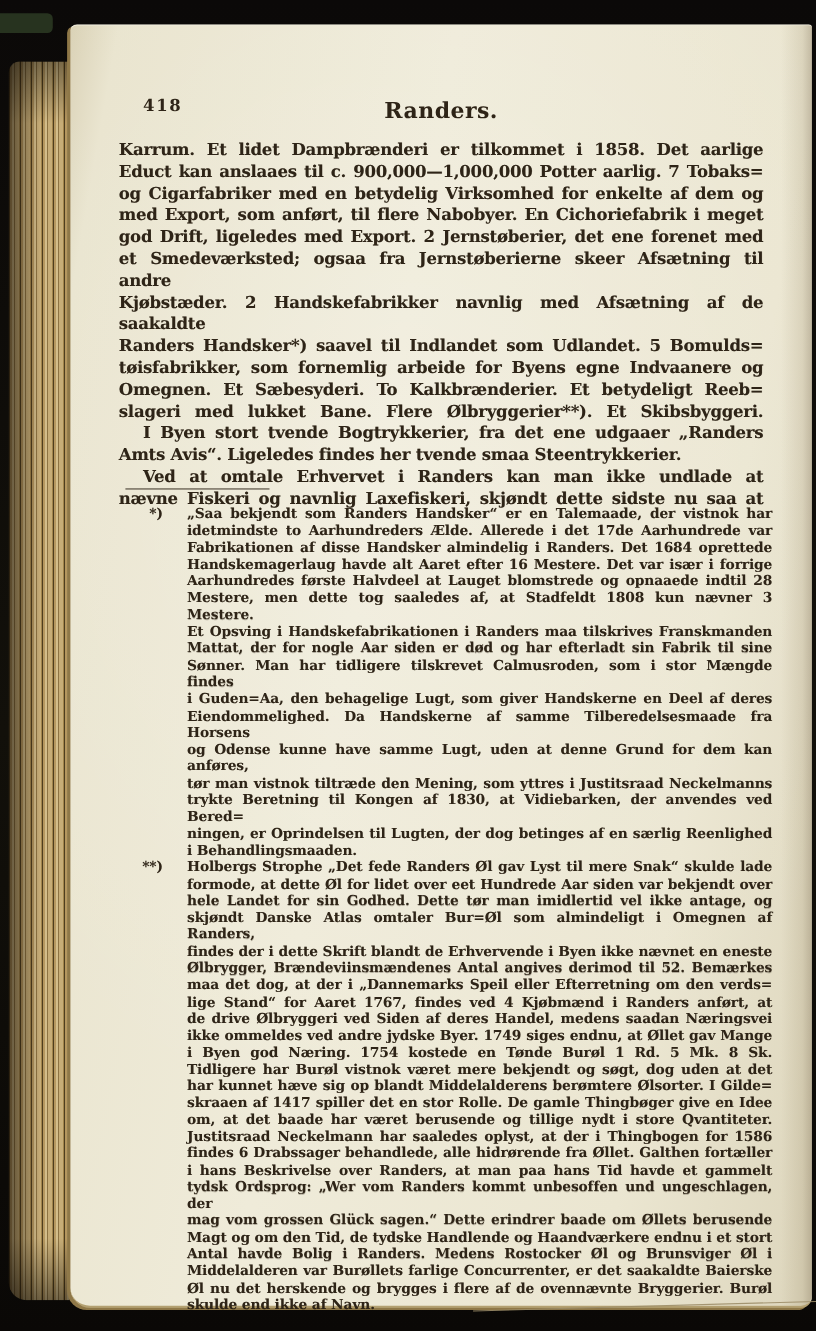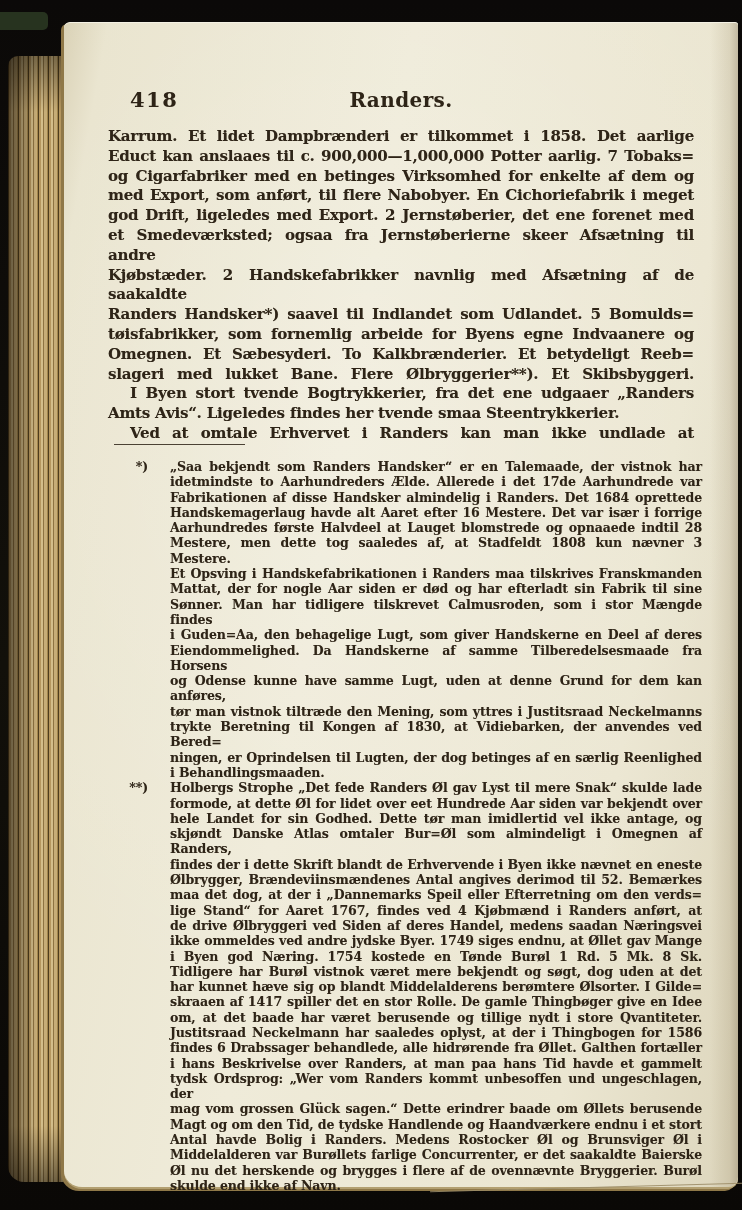--- a/index.html
+++ b/index.html
@@ -53,21 +53,21 @@
   
   .underpage-line{
     position:absolute;left:430px;bottom:22px;width:312px;height:1px;
     background:#9c8d68;transform:rotate(-1.6deg);opacity:.9;
   }
   .pagehead{
     position:absolute;top:64px;left:44px;width:586px;height:24px;color:var(--ink);
   }
   .pagenum{
     position:absolute;left:22px;top:0;
-    font-size:21px;font-weight:bold;letter-spacing:1.5px;
+    font-size:15px;font-weight:bold;letter-spacing:1.5px;
   }
   .runtitle{
     position:absolute;left:0;right:0;top:1px;text-align:center;
     font-size:20px;font-weight:bold;letter-spacing:.4px;
   }
   .bodytext{
     position:absolute;top:104px;left:44px;width:586px;
     font-size:15px;line-height:19.8px;font-weight:bold;color:var(--ink);
     letter-spacing:-0.2px;
     text-shadow:.2px .2px 0 rgba(46,36,23,.35);
@@ -102,32 +102,33 @@
 
   <div class="page">
     <div class="pagehead">
       <span class="pagenum">418</span>
       <span class="runtitle">Randers.</span>
     </div>
 
     <div class="bodytext">
         <div class="line">Karrum. Et lidet Dampbrænderi er tilkommet i 1858. Det aarlige</div>
         <div class="line">Educt kan anslaaes til c. 900,000—1,000,000 Potter aarlig. 7 Tobaks=</div>
-        <div class="line">og Cigarfabriker med en betinges Virksomhed for enkelte af dem og</div>
+        <div class="line">og Cigarfabriker med en betydelig Virksomhed for enkelte af dem og</div>
         <div class="line">med Export, som anført, til flere Nabobyer. En Cichoriefabrik i meget</div>
         <div class="line">god Drift, ligeledes med Export. 2 Jernstøberier, det ene forenet med</div>
         <div class="line">et Smedeværksted; ogsaa fra Jernstøberierne skeer Afsætning til andre</div>
         <div class="line">Kjøbstæder. 2 Handskefabrikker navnlig med Afsætning af de saakaldte</div>
         <div class="line">Randers Handsker*) saavel til Indlandet som Udlandet. 5 Bomulds=</div>
         <div class="line">tøisfabrikker, som fornemlig arbeide for Byens egne Indvaanere og</div>
         <div class="line">Omegnen. Et Sæbesyderi. To Kalkbrænderier. Et betydeligt Reeb=</div>
         <div class="line">slageri med lukket Bane. Flere Ølbryggerier**). Et Skibsbyggeri.</div>
         <div class="line indent">I Byen stort tvende Bogtrykkerier, fra det ene udgaaer „Randers</div>
         <div class="line flush">Amts Avis“. Ligeledes findes her tvende smaa Steentrykkerier.</div>
         <div class="line indent">Ved at omtale Erhvervet i Randers kan man ikke undlade at</div>
+        <div class="line">nævne Fiskeri og navnlig Laxefiskeri, skjøndt dette sidste nu saa at</div>
       </div>
 
     <div class="rule"></div>
 
     <div class="footnotes">
         <div class="fn">
           <div class="fn-marker">*)</div>
           <div class="fn-text">
             <div class="fline">„Saa bekjendt som Randers Handsker“ er en Talemaade, der vistnok har</div>
             <div class="fline">idetmindste to Aarhundreders Ælde. Allerede i det 17de Aarhundrede var</div>

